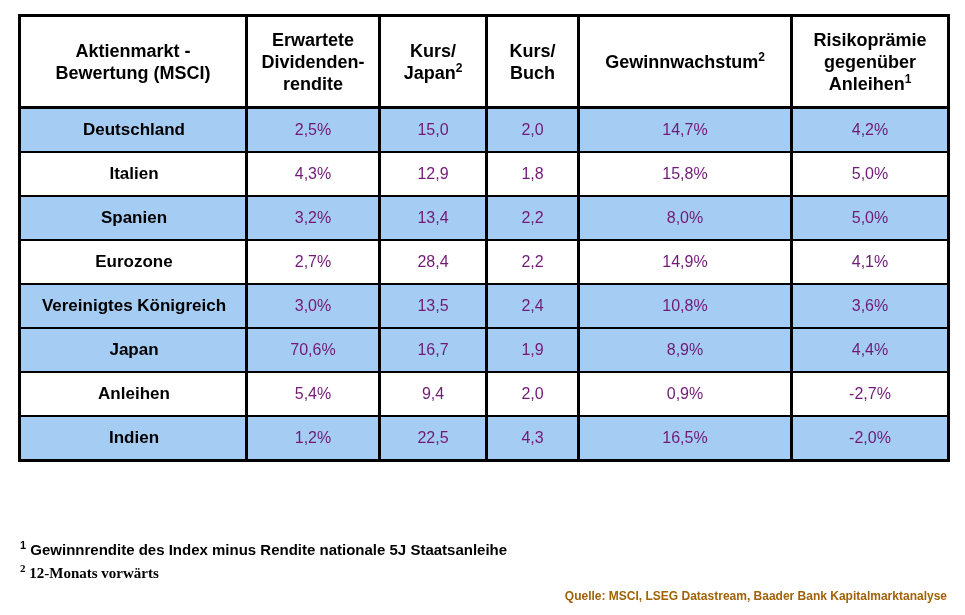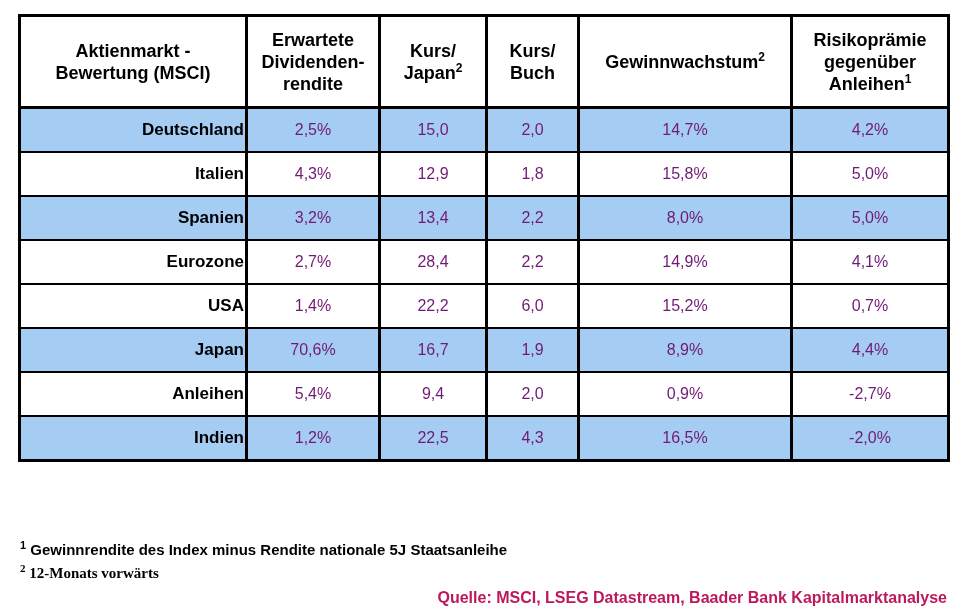--- a/index.html
+++ b/index.html
@@ -43,21 +43,21 @@
     border-top: 2px solid #000000;
     border-bottom: 2px solid #000000;
     height: 40px;
     vertical-align: middle;
     background: #ffffff;
   }
   table.valuation tbody tr.stripe td {
     background: var(--stripe-blue, #A5CCF2);
   }
   td.market-cell {
-    text-align: right;
+    text-align: center;
     padding-left: 3px;
     font-size: 17px;
     font-weight: bold;
     color: #000000;
   }
   td.value-cell {
     text-align: center;
     font-size: 16px;
     font-weight: normal;
     color: #701a75;
@@ -80,23 +80,23 @@
     font-size: 11px;
     vertical-align: super;
     line-height: 0;
   }
   .footnote-1 { top: 541px; }
   .footnote-2 { top: 565px; font-family: Liberation Serif, serif; }
   .source-line {
     position: absolute;
     right: 18px;
     top: 589px;
-    font-size: 16px;
-    font-weight: bold;
-    color: #be185d;
+    font-size: 12px;
+    font-weight: bold;
+    color: #a16207;
     white-space: nowrap;
   }
 </style>
 </head>
 <body>
 
 <div class="page" style="--stripe-blue: #A5CCF2;">
 
   <table class="valuation">
     <colgroup>
@@ -162,27 +162,27 @@
           <td class="value-cell">5,0%</td>
         </tr>
         <tr>
           <td class="market-cell">Eurozone</td>
           <td class="value-cell">2,7%</td>
           <td class="value-cell">28,4</td>
           <td class="value-cell">2,2</td>
           <td class="value-cell">14,9%</td>
           <td class="value-cell">4,1%</td>
         </tr>
-        <tr>
-          <td class="market-cell">USA</td>
-          <td class="value-cell">1,4%</td>
-          <td class="value-cell">22,2</td>
-          <td class="value-cell">6,0</td>
-          <td class="value-cell">15,2%</td>
-          <td class="value-cell">0,7%</td>
+        <tr class="stripe">
+          <td class="market-cell">Vereinigtes Königreich</td>
+          <td class="value-cell">3,0%</td>
+          <td class="value-cell">13,5</td>
+          <td class="value-cell">2,4</td>
+          <td class="value-cell">10,8%</td>
+          <td class="value-cell">3,6%</td>
         </tr>
         <tr class="stripe">
           <td class="market-cell">Japan</td>
           <td class="value-cell">70,6%</td>
           <td class="value-cell">16,7</td>
           <td class="value-cell">1,9</td>
           <td class="value-cell">8,9%</td>
           <td class="value-cell">4,4%</td>
         </tr>
         <tr>

